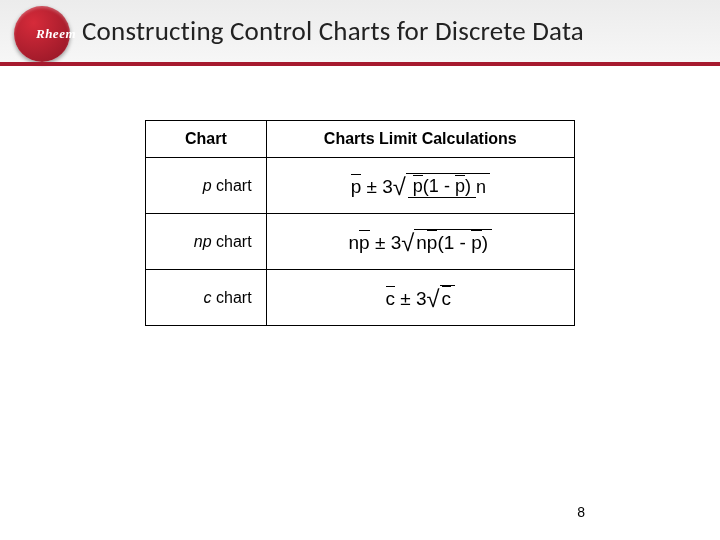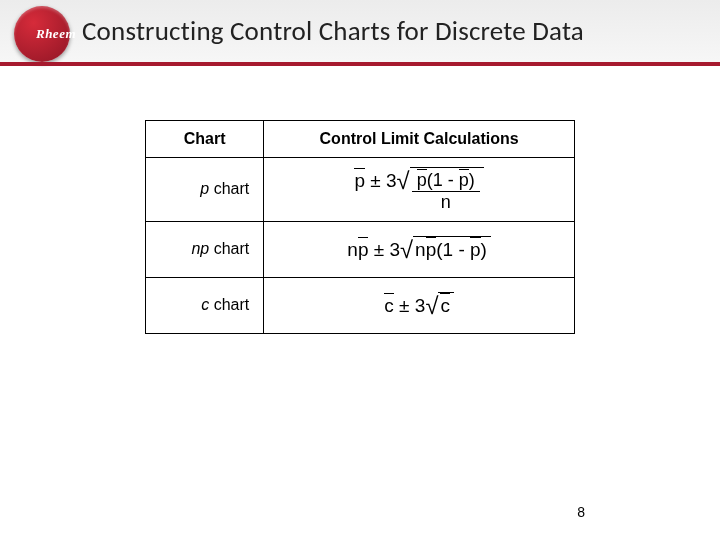--- a/index.html
+++ b/index.html
@@ -30,21 +30,21 @@
   }
   table.chart-table th { font-weight: 700; }
   table.chart-table td.name { font-style: italic; text-align: right; }
   table.chart-table td.name .plain { font-style: normal; }
   table.chart-table td.formula { font-family: Arial, sans-serif; font-size: 19px; height: 56px; }
   .formula .bar { display: inline-block; position: relative; padding-top: 2px; }
   .formula .bar::before { content: ""; position: absolute; left: 0; right: 0; top: 0; border-top: 1.2px solid #000; }
   .formula .sqrt { display: inline-flex; align-items: stretch; }
   .formula .surd { font-size: 1.25em; line-height: 1; transform: translateY(2px); }
   .formula .rad { display: inline-block; border-top: 1.2px solid #000; padding: 0 4px 1px 2px; }
-  .formula .frac { display: inline-flex; flex-direction: column; align-items: center; line-height: 1.05; font-size: 0.95em; vertical-align: middle; transform: translateY(1px); }
+  .formula .frac { display: inline-flex; align-items: center; line-height: 1.05; font-size: 0.95em; vertical-align: middle; transform: translateY(1px); }
   .formula .frac .num { border-bottom: 1.2px solid #000; padding: 0 5px 1px; }
   .formula .frac .den { padding-top: 1px; }
   .tagline {
     position: absolute; left: 0; right: 0; bottom: 14px; text-align: center;
     font-family: Georgia, "Times New Roman", serif; font-style: italic;
     color: #cfcfcf; font-size: 17px; letter-spacing: 0.3px;
   }
   .tagline .tm { font-size: 10px; font-style: normal; vertical-align: super; margin-left: 2px; color: #cfcfcf; }
   .page-num {
     position: absolute; right: 135px; bottom: 20px; font-size: 14px; color: #000;
@@ -61,21 +61,21 @@
       <span>Rheem</span>
     </div>
     <div class="title">Constructing Control Charts for Discrete Data</div>
   </div>
 
   <div class="content">
     <table class="chart-table">
       <thead>
         <tr>
           <th>Chart</th>
-          <th>Control Limit Calculations</th>
+          <th>Charts Limit Calculations</th>
         </tr>
       </thead>
       <tbody>
 
         <tr>
           <td class="name">
             <span>p</span><span class="plain"> chart</span>
           </td>
           <td class="formula">
             <span class="bar">p</span><span> ± 3</span><span class="sqrt">

